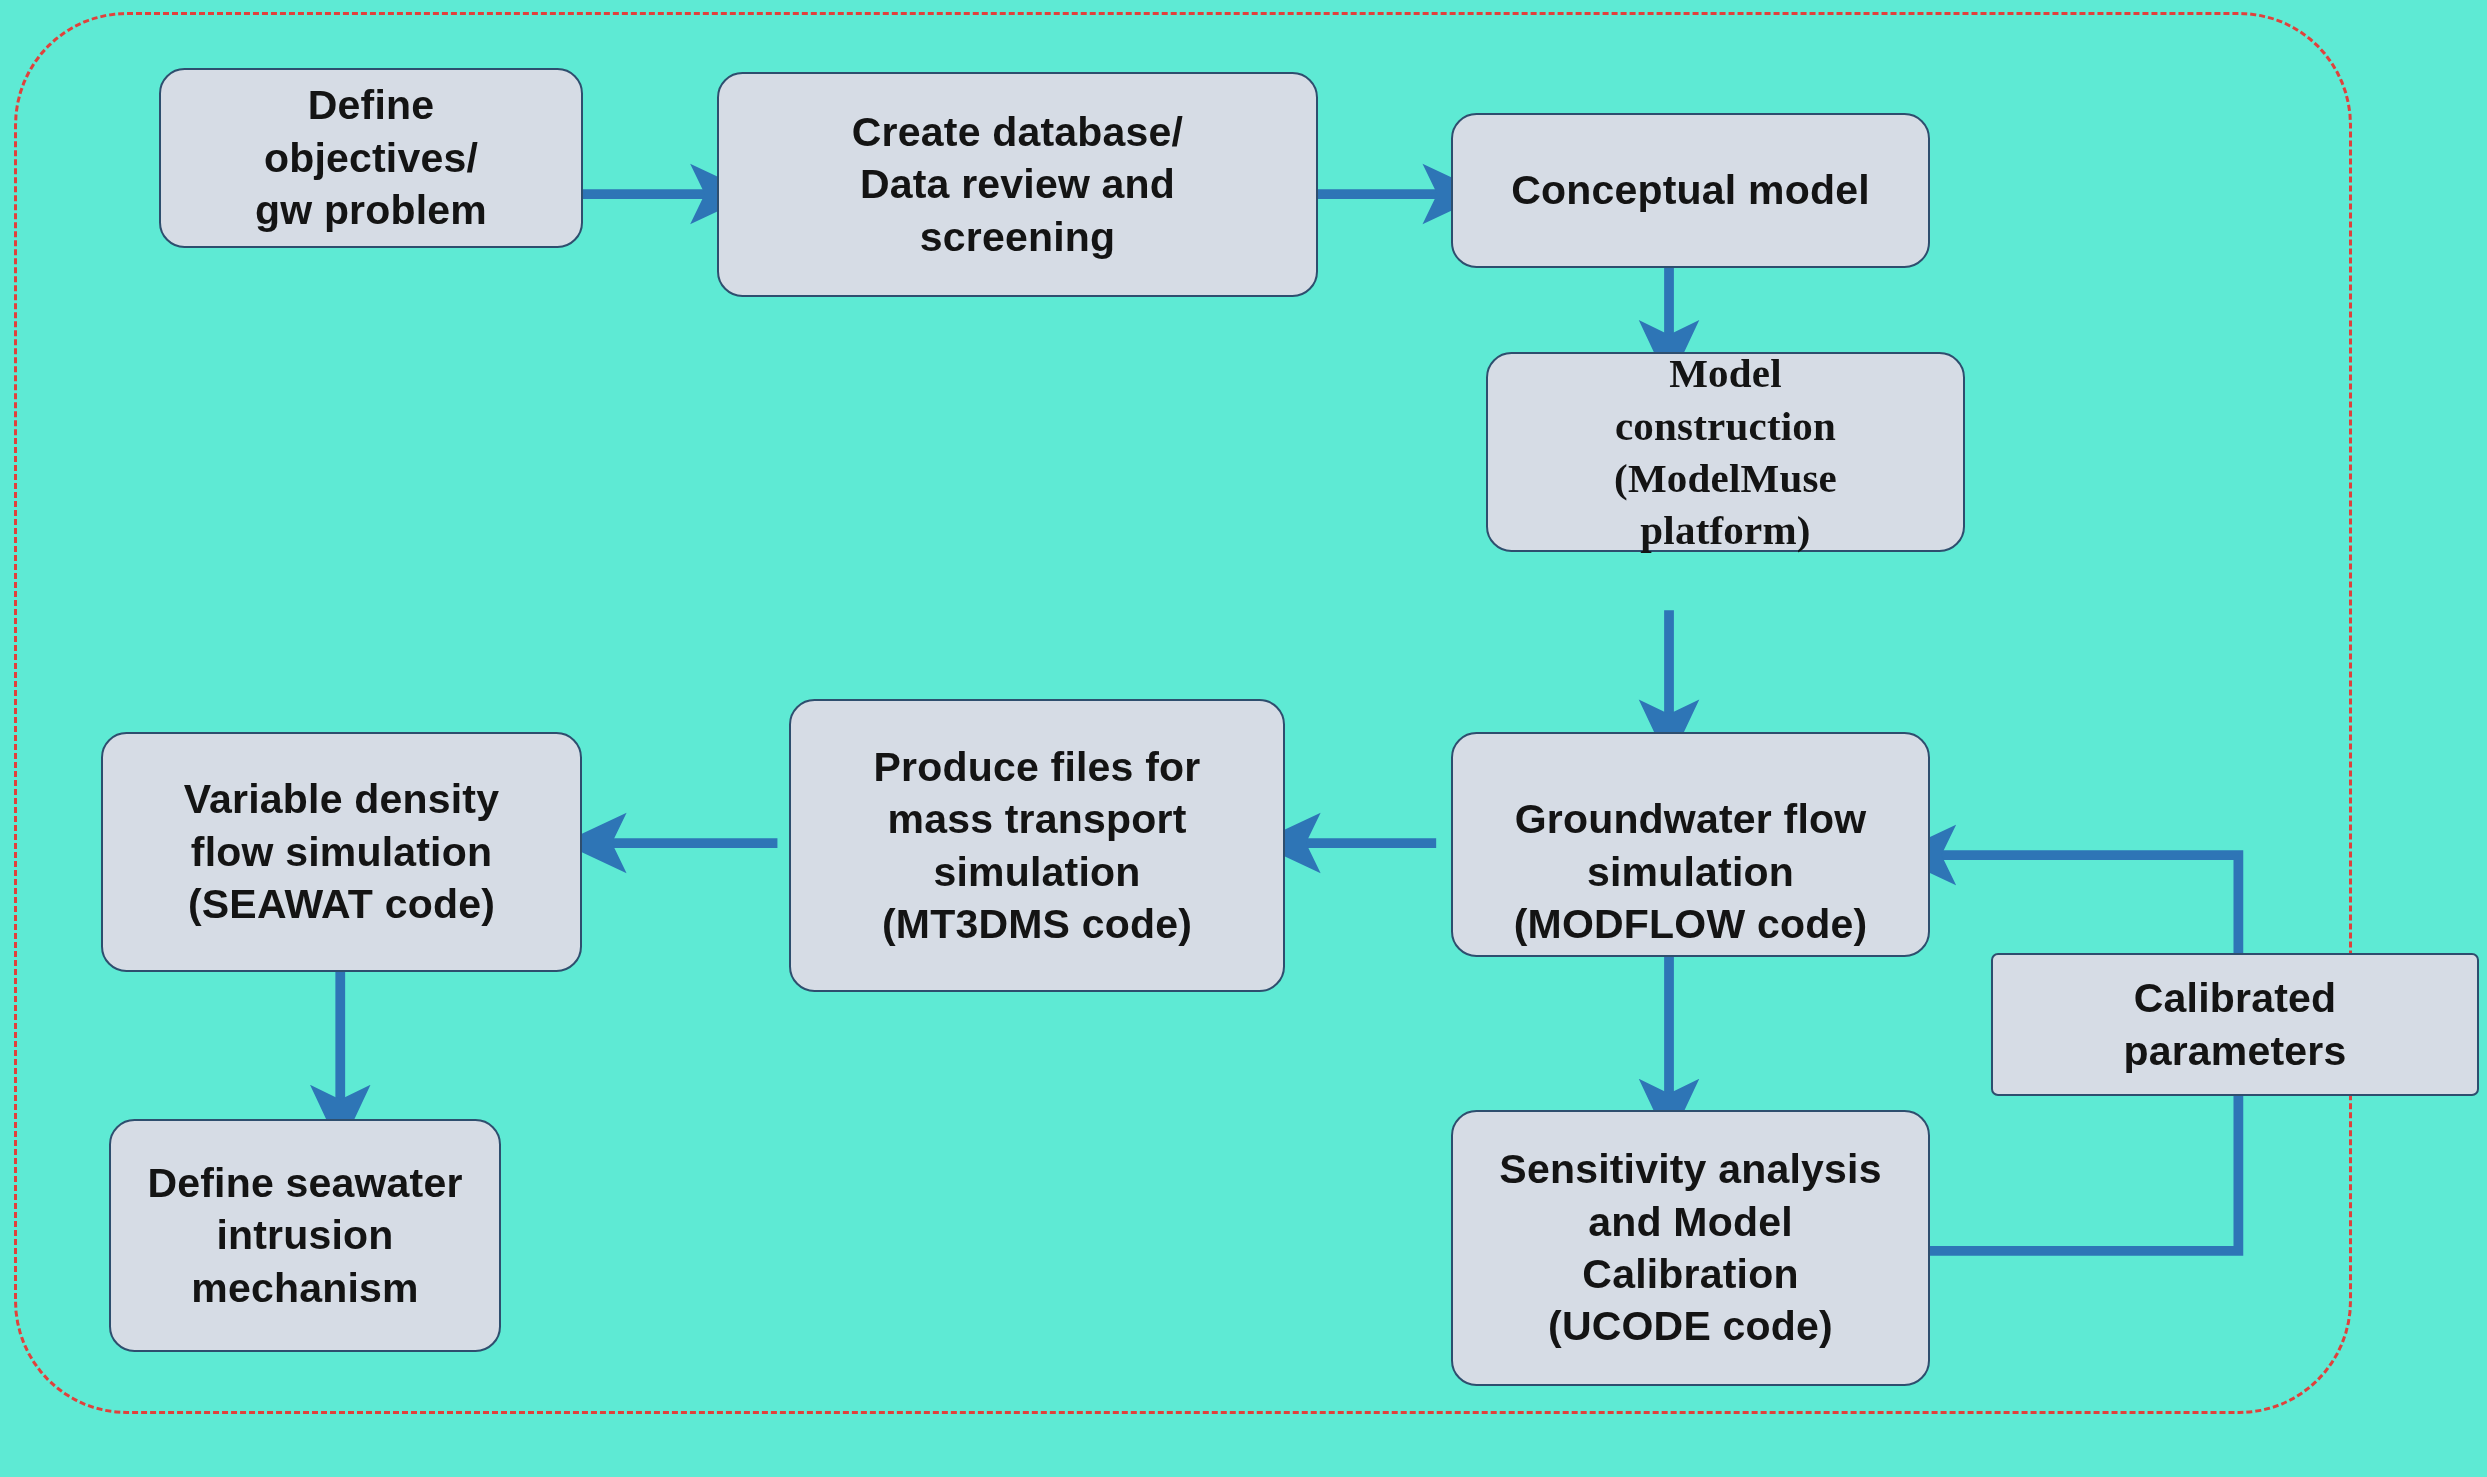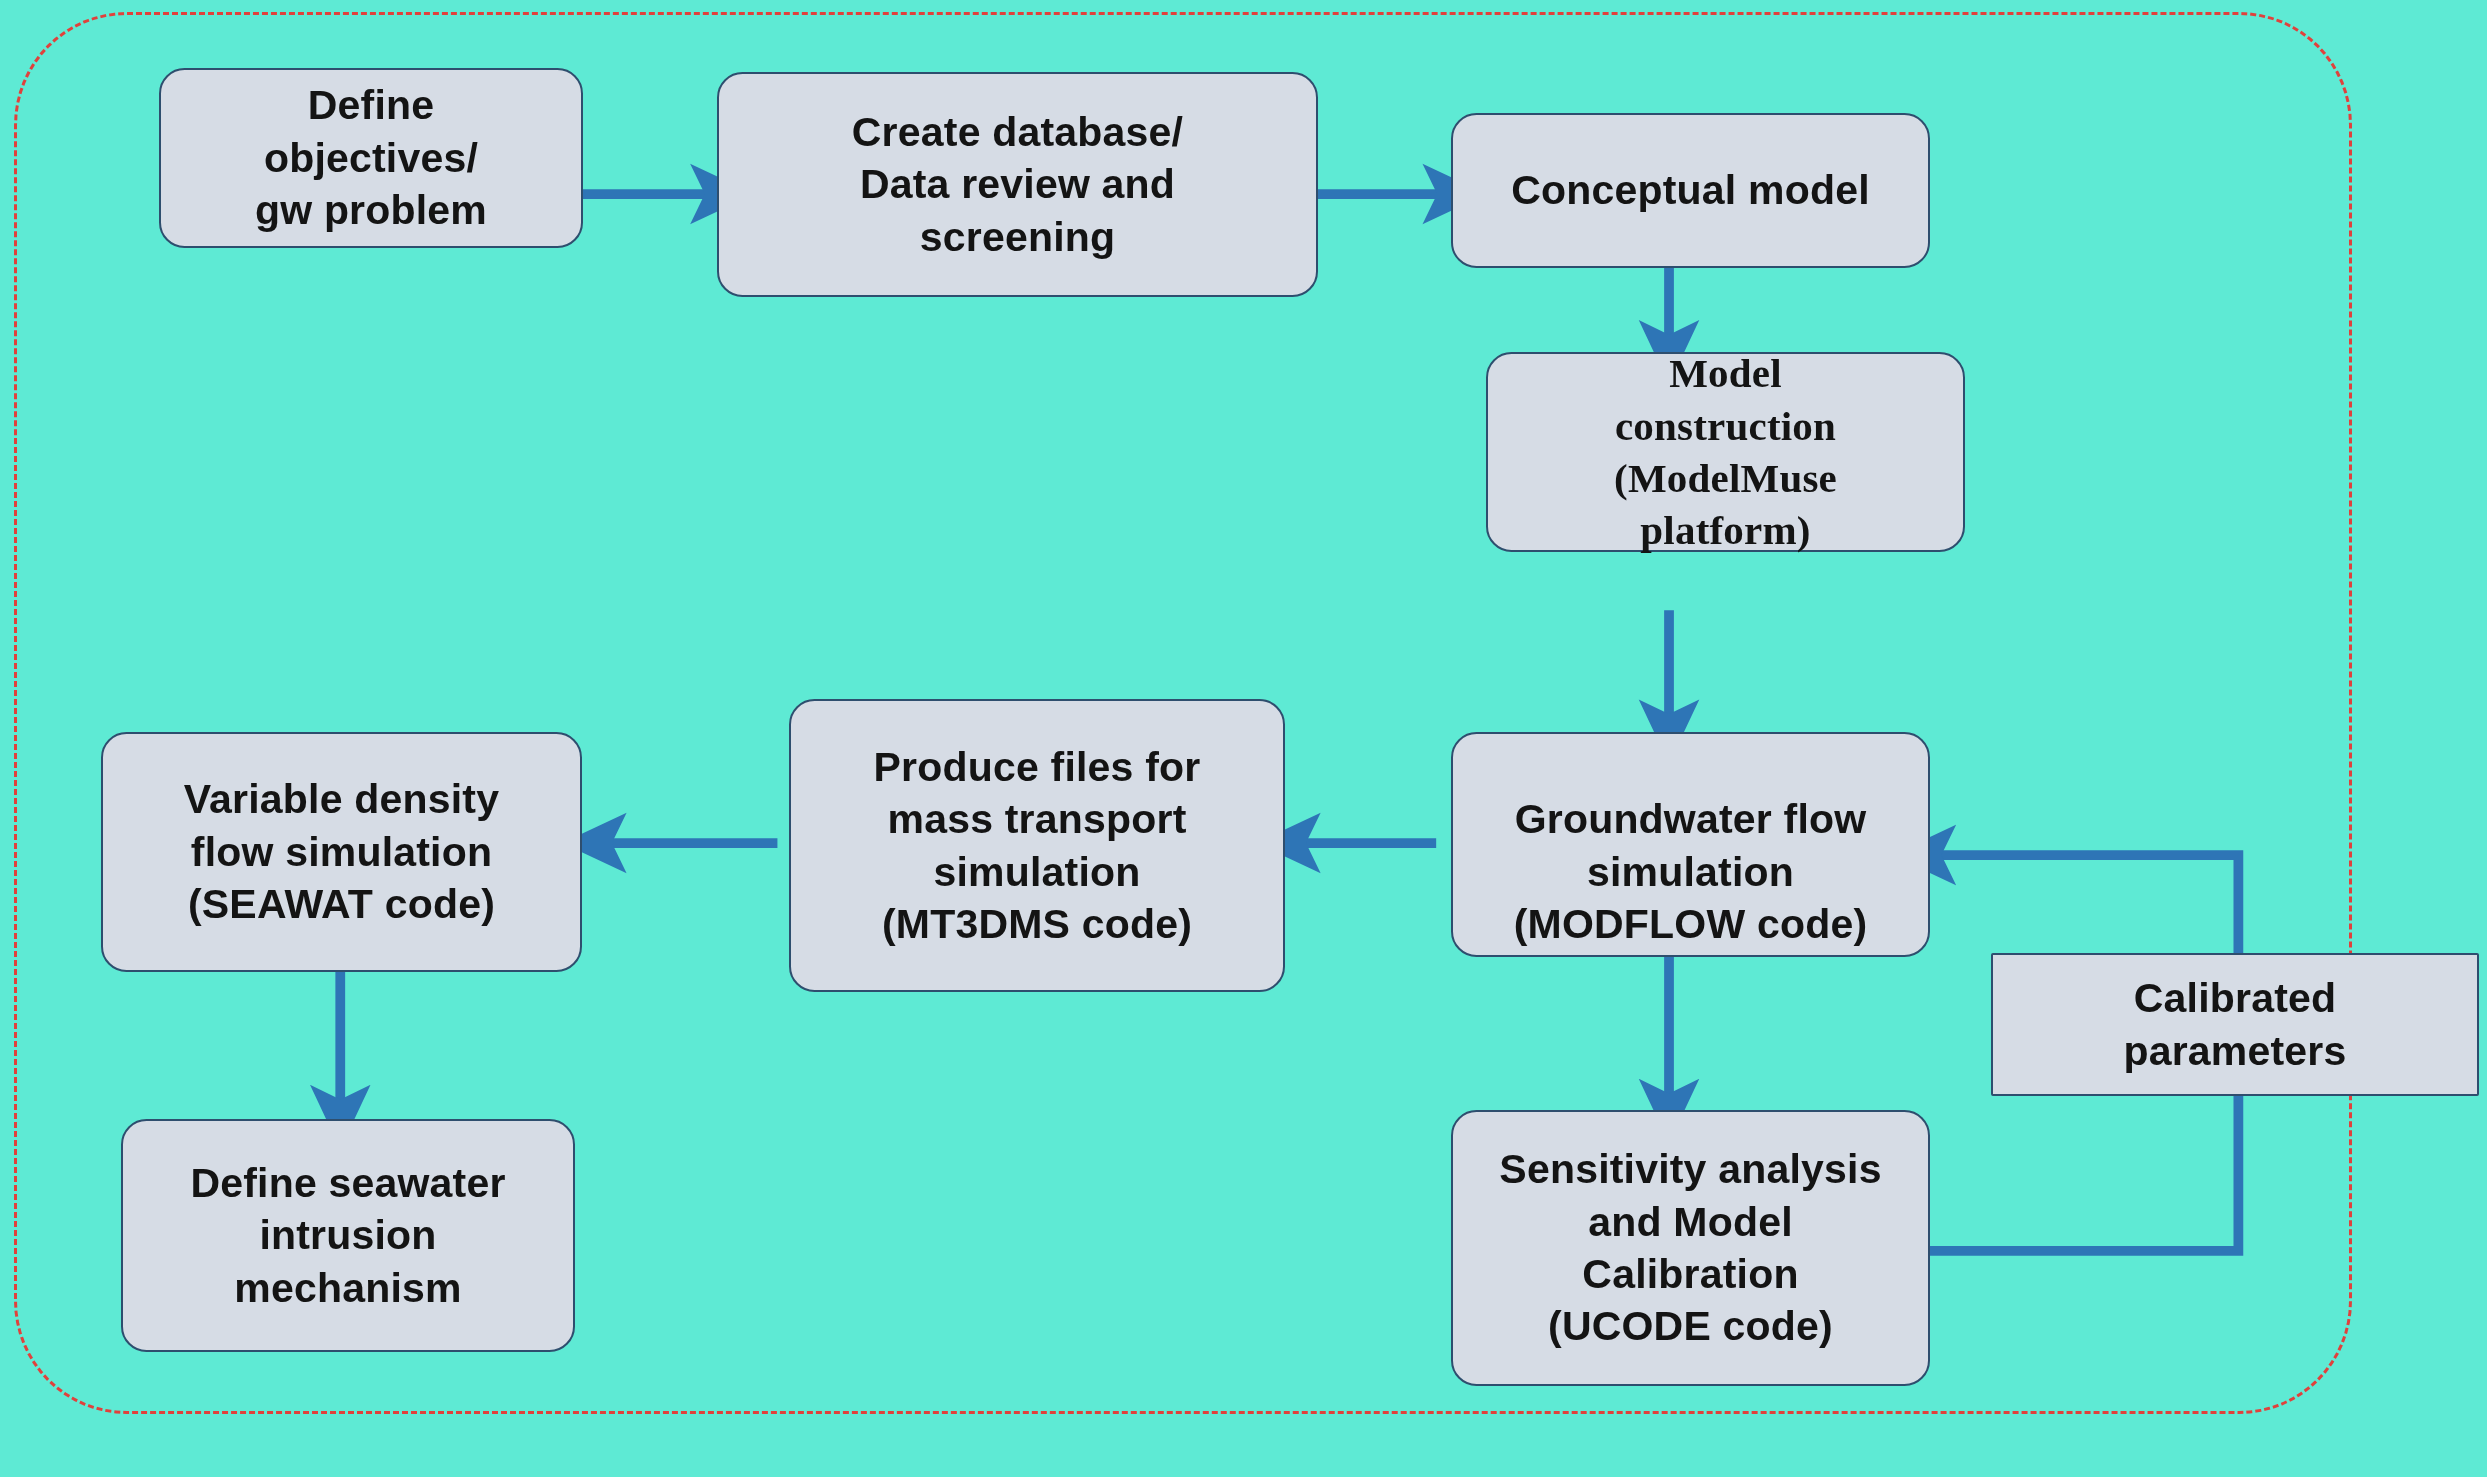--- a/index.html
+++ b/index.html
@@ -143,32 +143,32 @@
 simulation
 (MT3DMS code)</span>
   </div>
 
   <div class="node-box" style="left:101px; top:732px; width:481px; height:240px;">
     <span class="label">Variable density
 flow simulation
 (SEAWAT code)</span>
   </div>
 
-  <div class="node-box" style="left:109px; top:1119px; width:454px; height:233px;margin-left:12px;">
+  <div class="node-box" style="left:109px; top:1119px; width:392px; height:233px;">
     <span class="label">Define seawater
 intrusion
 mechanism</span>
   </div>
 
   <div class="node-box" style="left:1451px; top:1110px; width:479px; height:276px;">
     <span class="label">Sensitivity analysis
 and Model
 Calibration
 (UCODE code)</span>
   </div>
 
-  <div class="node-box" style="left:1991px; top:953px; width:488px; height:143px; border-radius:2px;">
+  <div class="node-box" style="left:1991px; top:953px; width:488px; height:143px; border-radius:7px;">
     <span class="label">Calibrated
 parameters</span>
   </div>
 
 </div>
 
 
 </body></html>

